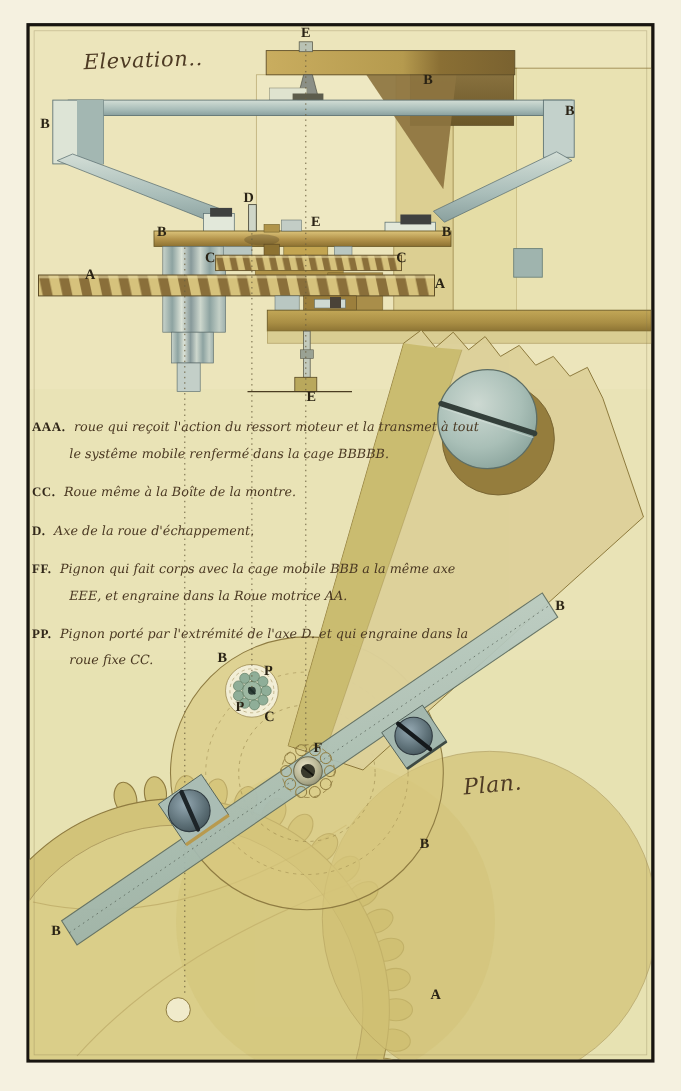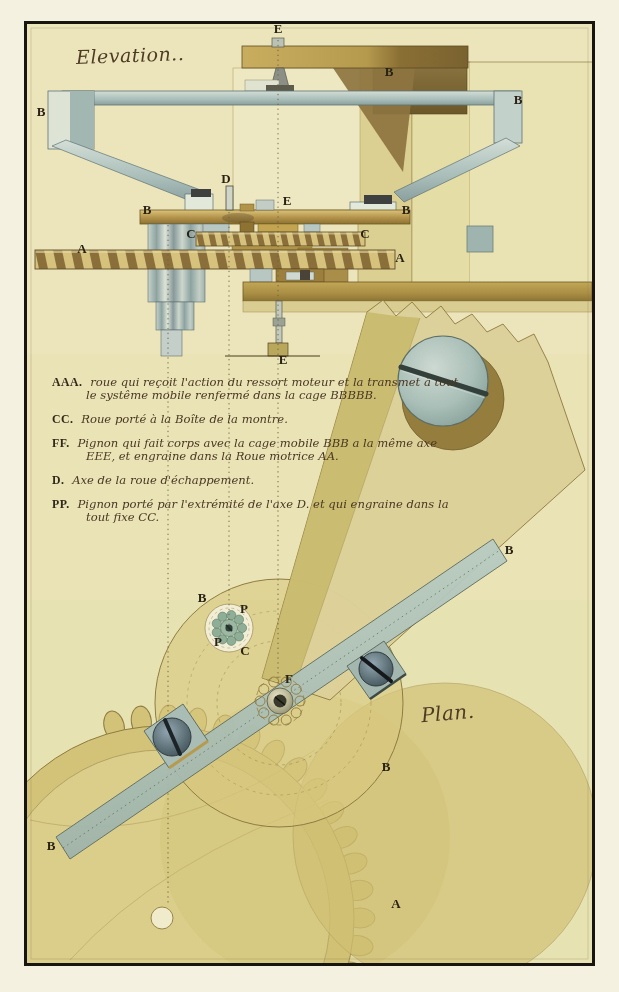--- a/index.html
+++ b/index.html
@@ -4,22 +4,22 @@
 <style>
   html,body{margin:0;padding:0;background:#d8d4c4;}
   #stage{position:relative;width:619px;height:992px;margin:0 auto;background:#f5f1e0;
          font-family:"DejaVu Serif",serif;overflow:hidden;}
   #drawing{position:absolute;left:0;top:0;}
   .overlay{position:absolute;left:0;top:0;width:619px;height:992px;pointer-events:none;}
   .script-title{position:absolute;font-style:italic;color:#4e3b24;
                 font-family:"DejaVu Serif",serif;letter-spacing:.5px;}
   #title-elevation{left:76px;top:44px;font-size:19px;transform:rotate(-2deg);}
   #title-plan{left:421px;top:701px;font-size:20px;transform:rotate(-5deg);}
-  #legend{position:absolute;left:52px;top:376px;width:414px;color:#4a3822;
-          font-size:11.6px;line-height:13px;font-style:italic;}
+  #legend{position:absolute;left:29px;top:376px;width:414px;color:#4a3822;
+          font-size:11.6px;line-height:24px;font-style:italic;}
   .legend-entry{padding-left:34px;text-indent:-34px;margin-bottom:11px;}
   .legend-label{font-style:normal;font-weight:700;font-family:"Liberation Serif",serif;
                 font-size:11.8px;letter-spacing:.5px;color:#32281a;margin-right:4px;}
   .part-label{position:absolute;transform:translate(-50%,-55%);
               font-family:"Liberation Serif",serif;font-weight:700;font-size:13px;
               color:#2a2315;}
 </style>
 </head>
 <body>
 
@@ -276,24 +276,24 @@
   </g>
 
   <rect x="31" y="28" width="557" height="931" fill="none" stroke="#8a7a50" stroke-width=".6" opacity=".45"></rect>
 </svg>
 
 <div class="overlay">
   <div id="title-elevation" class="script-title">Elevation..</div>
   <div id="title-plan" class="script-title">Plan.</div>
   <div id="legend">
         <div class="legend-entry"><span class="legend-label">AAA.</span> <span>roue qui reçoit l'action du ressort moteur et la transmet à tout le systême mobile renfermé dans la cage BBBBB.</span></div>
-        <div class="legend-entry"><span class="legend-label">CC.</span> <span>Roue porté à la Boîte de la montre.</span></div>
+        <div class="legend-entry"><span class="legend-label">CC.</span> <span>Roue même à la Boîte de la montre.</span></div>
+        <div class="legend-entry"><span class="legend-label">D.</span> <span>Axe de la roue d'échappement.</span></div>
         <div class="legend-entry"><span class="legend-label">FF.</span> <span>Pignon qui fait corps avec la cage mobile BBB a la même axe EEE, et engraine dans la Roue motrice AA.</span></div>
-        <div class="legend-entry"><span class="legend-label">D.</span> <span>Axe de la roue d'échappement.</span></div>
-        <div class="legend-entry"><span class="legend-label">PP.</span> <span>Pignon porté par l'extrémité de l'axe D. et qui engraine dans la tout fixe CC.</span></div>
+        <div class="legend-entry"><span class="legend-label">PP.</span> <span>Pignon porté par l'extrémité de l'axe D. et qui engraine dans la roue fixe CC.</span></div>
       </div>
   <div id="labels">
         <span class="part-label" style="left: 278px; top: 30px;">E</span>
         <span class="part-label" style="left: 41px; top: 113px;">B</span>
         <span class="part-label" style="left: 389px; top: 73px;">B</span>
         <span class="part-label" style="left: 518px; top: 101px;">B</span>
         <span class="part-label" style="left: 226px; top: 180px;">D</span>
         <span class="part-label" style="left: 287px; top: 202px;">E</span>
         <span class="part-label" style="left: 147px; top: 211px;">B</span>
         <span class="part-label" style="left: 406px; top: 211px;">B</span>

